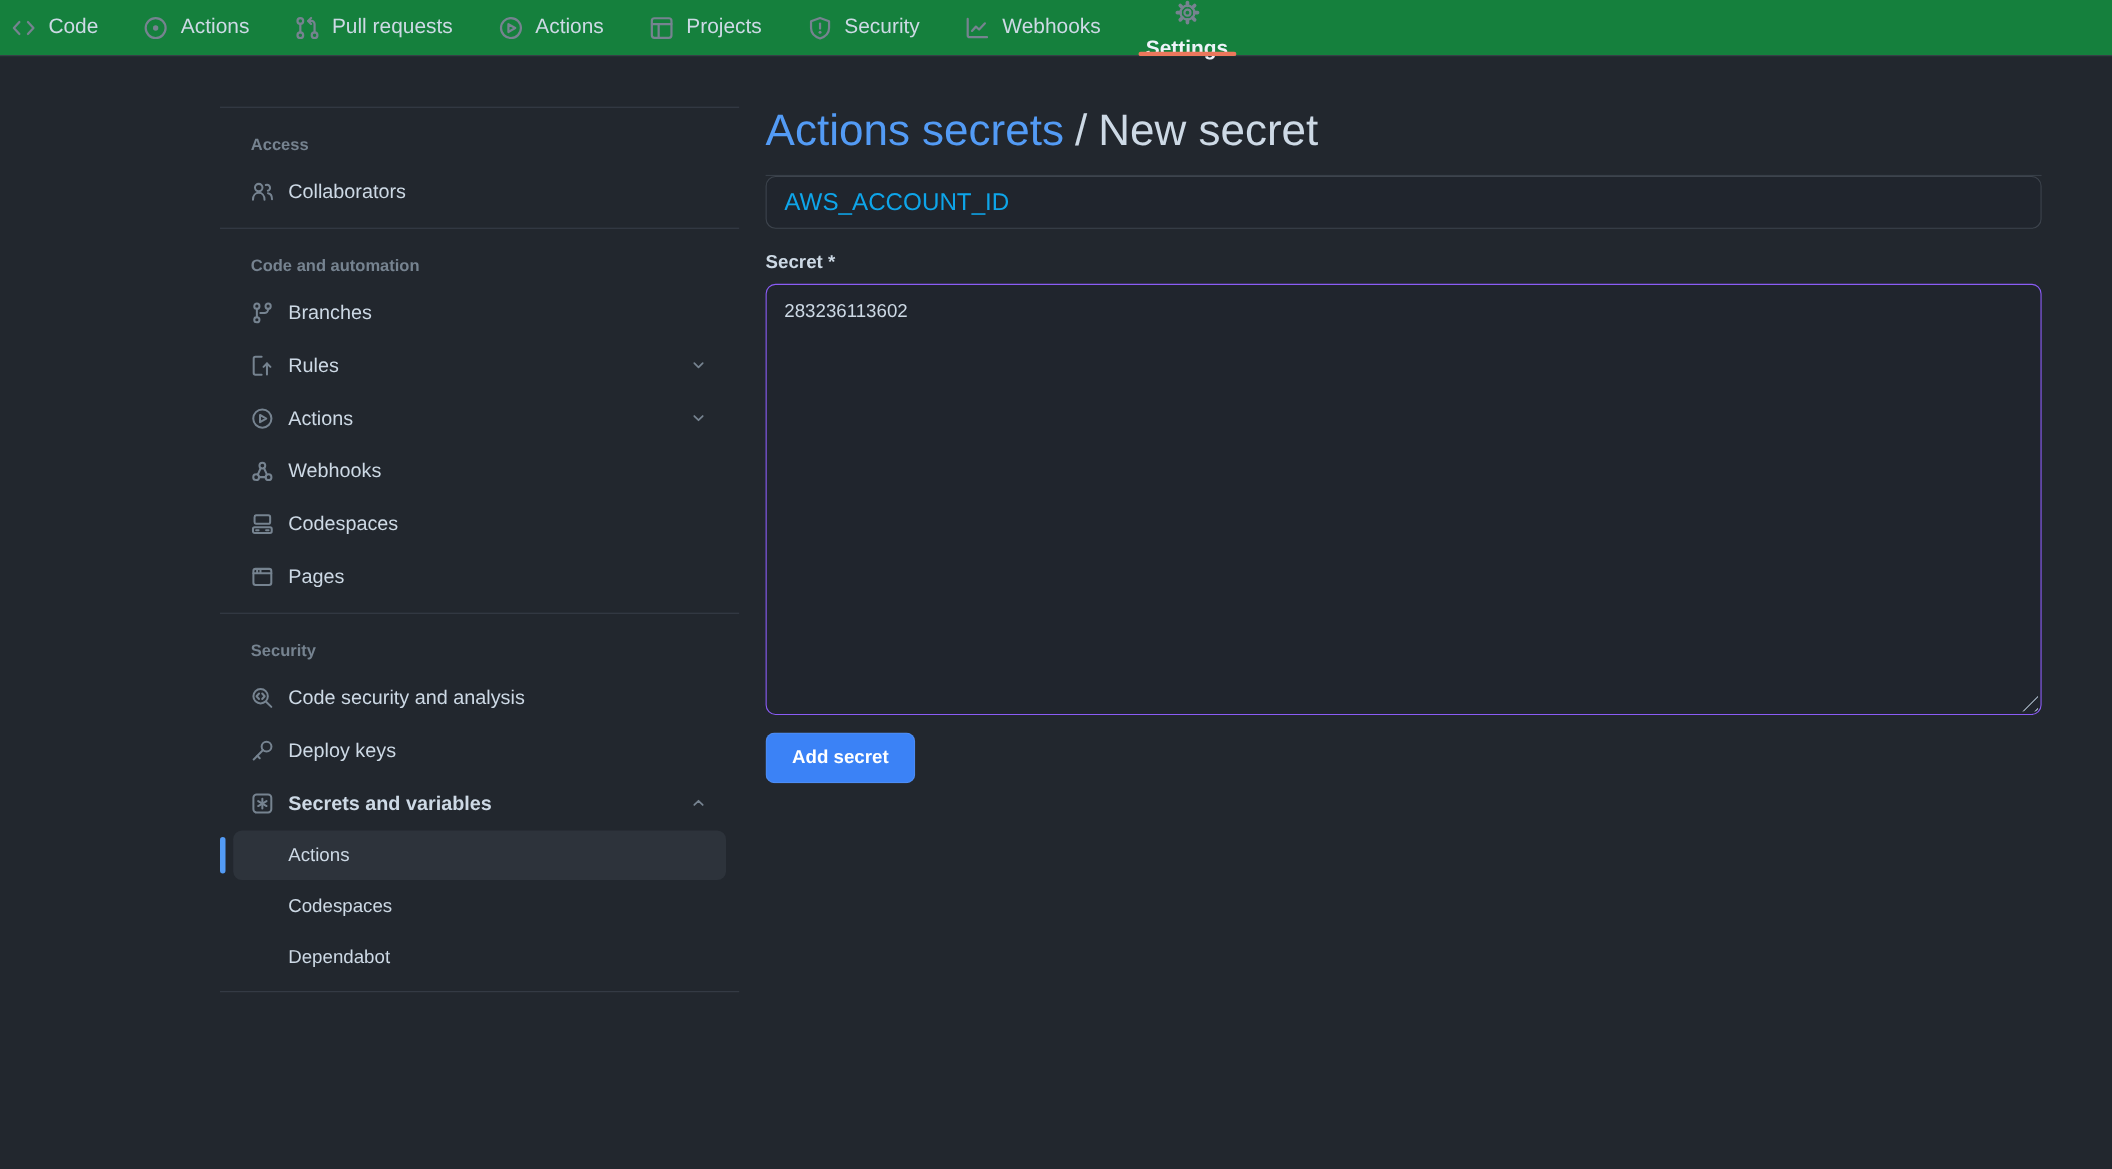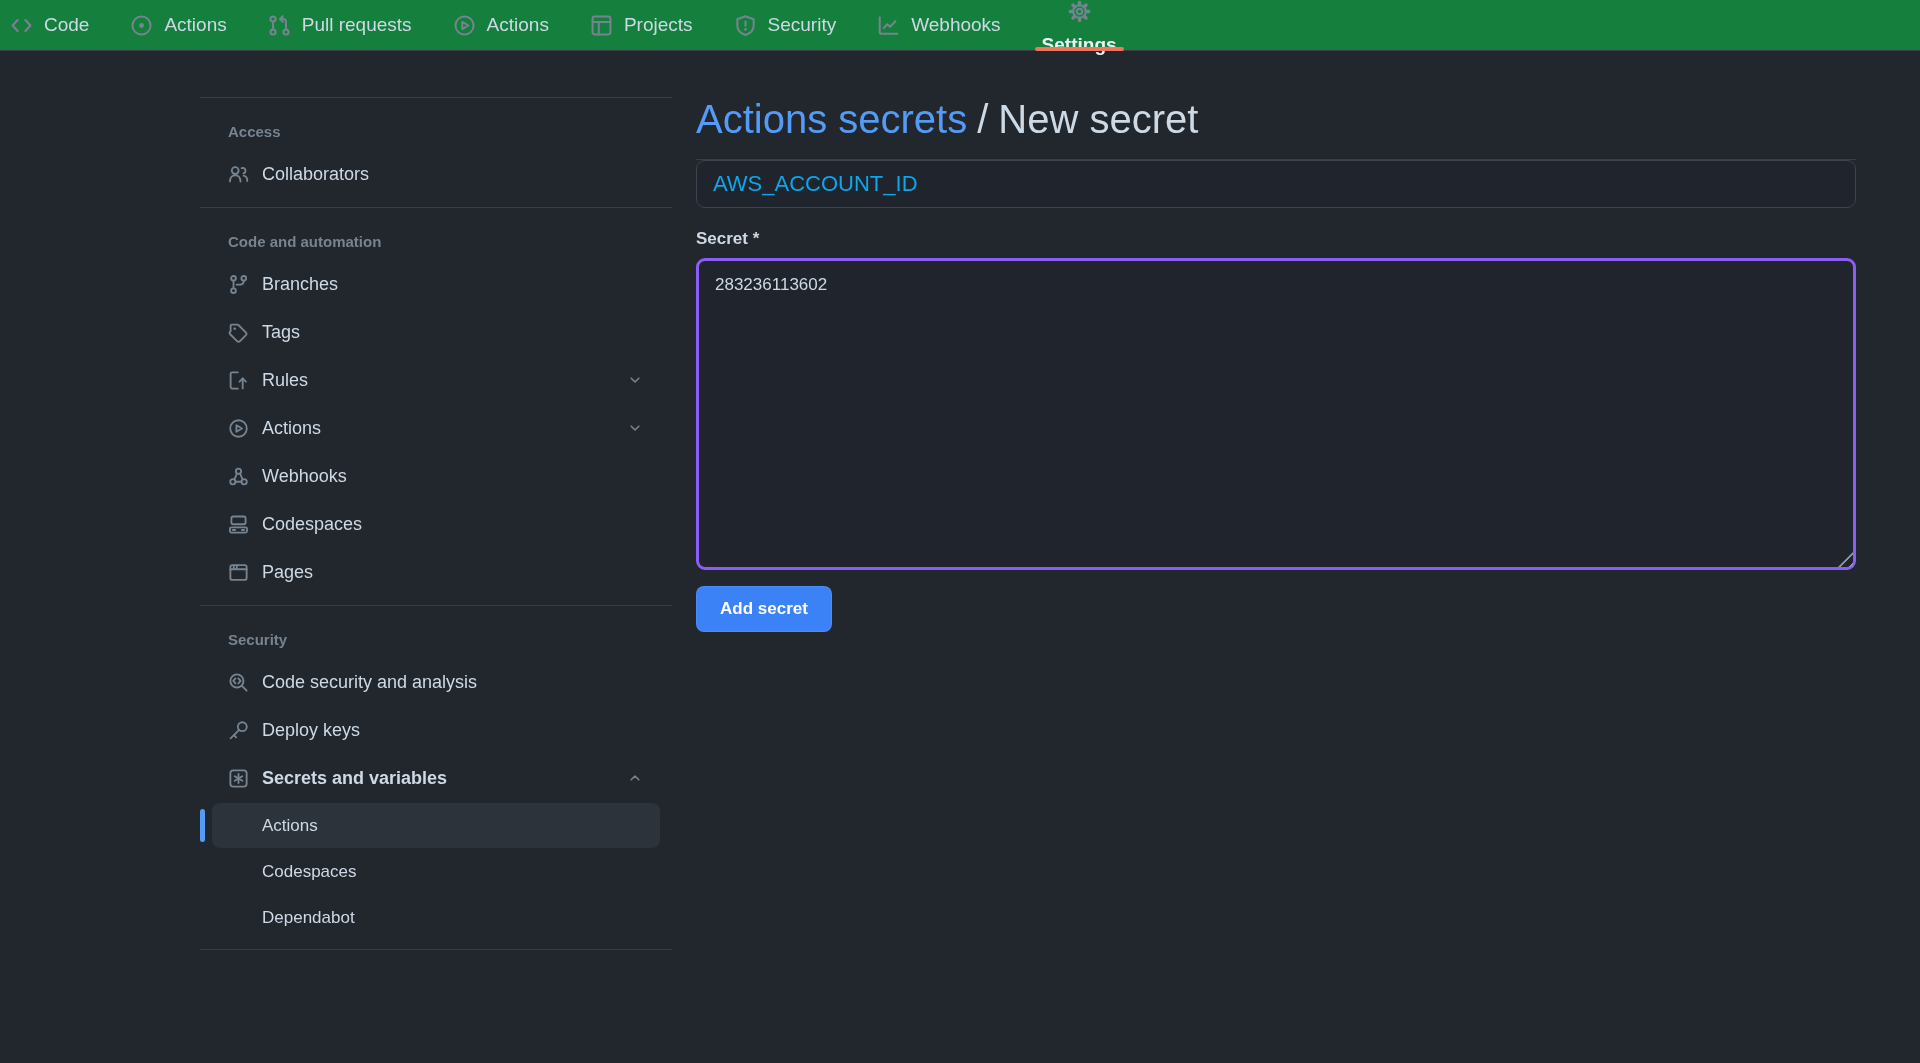--- a/index.html
+++ b/index.html
@@ -62,21 +62,21 @@
   .head-divider { border:0; border-top:1px solid #373e47; margin:0; }
   .field-label { font-size:17px; font-weight:700; color:#cdd9e5; margin:35px 0 9px; }
   .field-label.secret { margin-top:21px; }
   .text-input {
     width:100%; height:48px; background:#20252d; border:1px solid #3d444d;
     border-radius:9px; padding:0 16px; font-size:22px; color:#0ea5e9;
     font-family:Liberation Sans, sans-serif; outline:none;
   }
   .ta-wrap { position:relative; }
   .secret-input {
-    display:block; width:100%; height:312px; background:#20252d; border:3px solid #8b5cf6;
+    display:block; width:100%; height:392px; background:#20252d; border:1px solid #8b5cf6;
     border-radius:9px; padding:12px 16px; font-size:17px; color:#cdd9e5; line-height:1.45;
     font-family:"Liberation Sans", sans-serif; outline:none; resize:none;
   }
   .resize-grip {
     position:absolute; right:3px; bottom:3px; width:15px; height:15px; cursor:nwse-resize;
     clip-path:polygon(100% 0, 100% 100%, 0 100%);
     background:repeating-linear-gradient(135deg, transparent 0 3px, #8b98a5 3px 4.6px, transparent 4.6px 7.5px);
   }
   .submit-btn {
     margin-top:16px; height:46px; padding:0 23px; border-radius:8px;
@@ -218,29 +218,20 @@
           <circle cx="4.2" cy="3.3" r="1.8"></circle>
             <circle cx="4.2" cy="12.7" r="1.8"></circle>
             <circle cx="12" cy="3.3" r="1.8"></circle>
           <line x1="4.2" y1="5.1" x2="4.2" y2="10.9"></line>
           <path d="M12,5.1 v0.4 a2.6,2.6 0 0 1 -2.6,2.6 H6.6"></path>
         </svg>
       </span>
       <span>Branches</span>
     </div>
 
-    <div class="side-item">
-      <span class="side-ic">
-        <svg class="oi" width="21" height="21" viewBox="0 0 16 16">
-          <path d="M2,7 V2.8 A0.8,0.8 0 0 1 2.8,2 H7 a1.6,1.6 0 0 1 1.13,0.47 l5.4,5.4 a1.6,1.6 0 0 1 0,2.26 l-4.4,4.4 a1.6,1.6 0 0 1 -2.26,0 l-5.4,-5.4 A1.6,1.6 0 0 1 2,7 Z"></path>
-          <circle class="fill" cx="5.1" cy="5.1" r="1"></circle>
-        </svg>
-      </span>
-      <span>Tags</span>
-    </div>
 
     <div class="side-item">
       <span class="side-ic">
         <svg class="oi" width="21" height="21" viewBox="0 0 16 16">
           <path d="M7.5,1.8 H3.2 A1.2,1.2 0 0 0 2,3 v10 a1.2,1.2 0 0 0 1.2,1.2 h4.3"></path>
           <line x1="11.2" y1="14" x2="11.2" y2="6.4"></line>
           <polyline points="8.8,8.8 11.2,6.4 13.6,8.8"></polyline>
         </svg>
       </span>
       <span>Rules</span>

